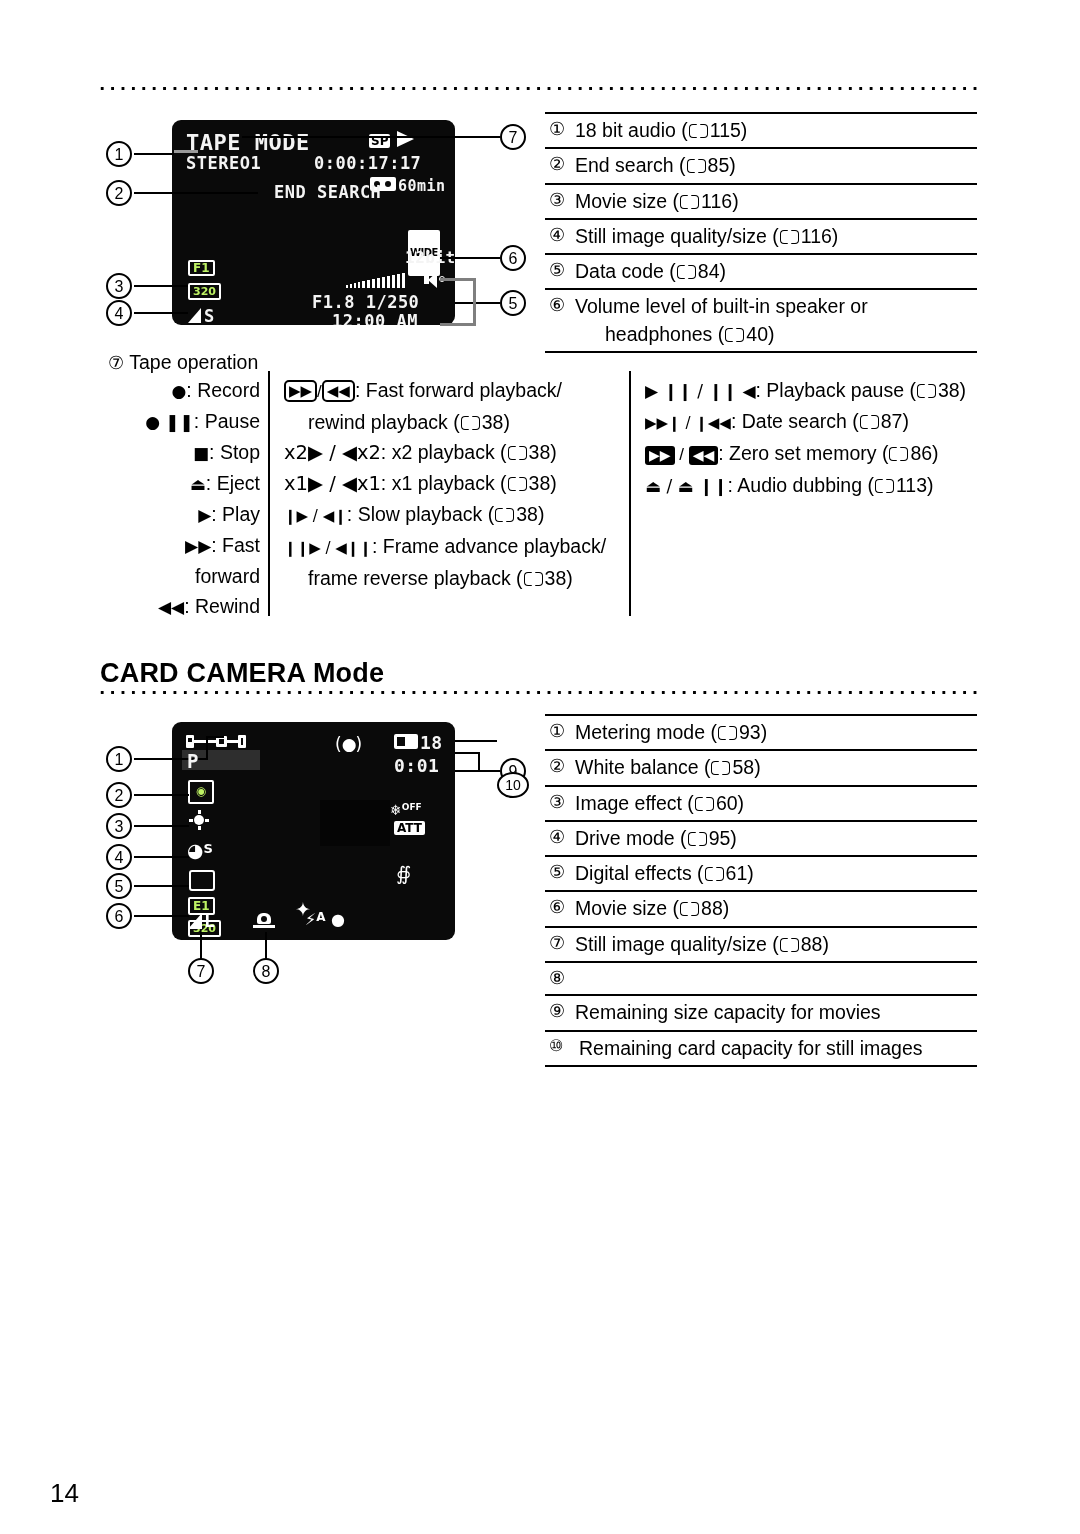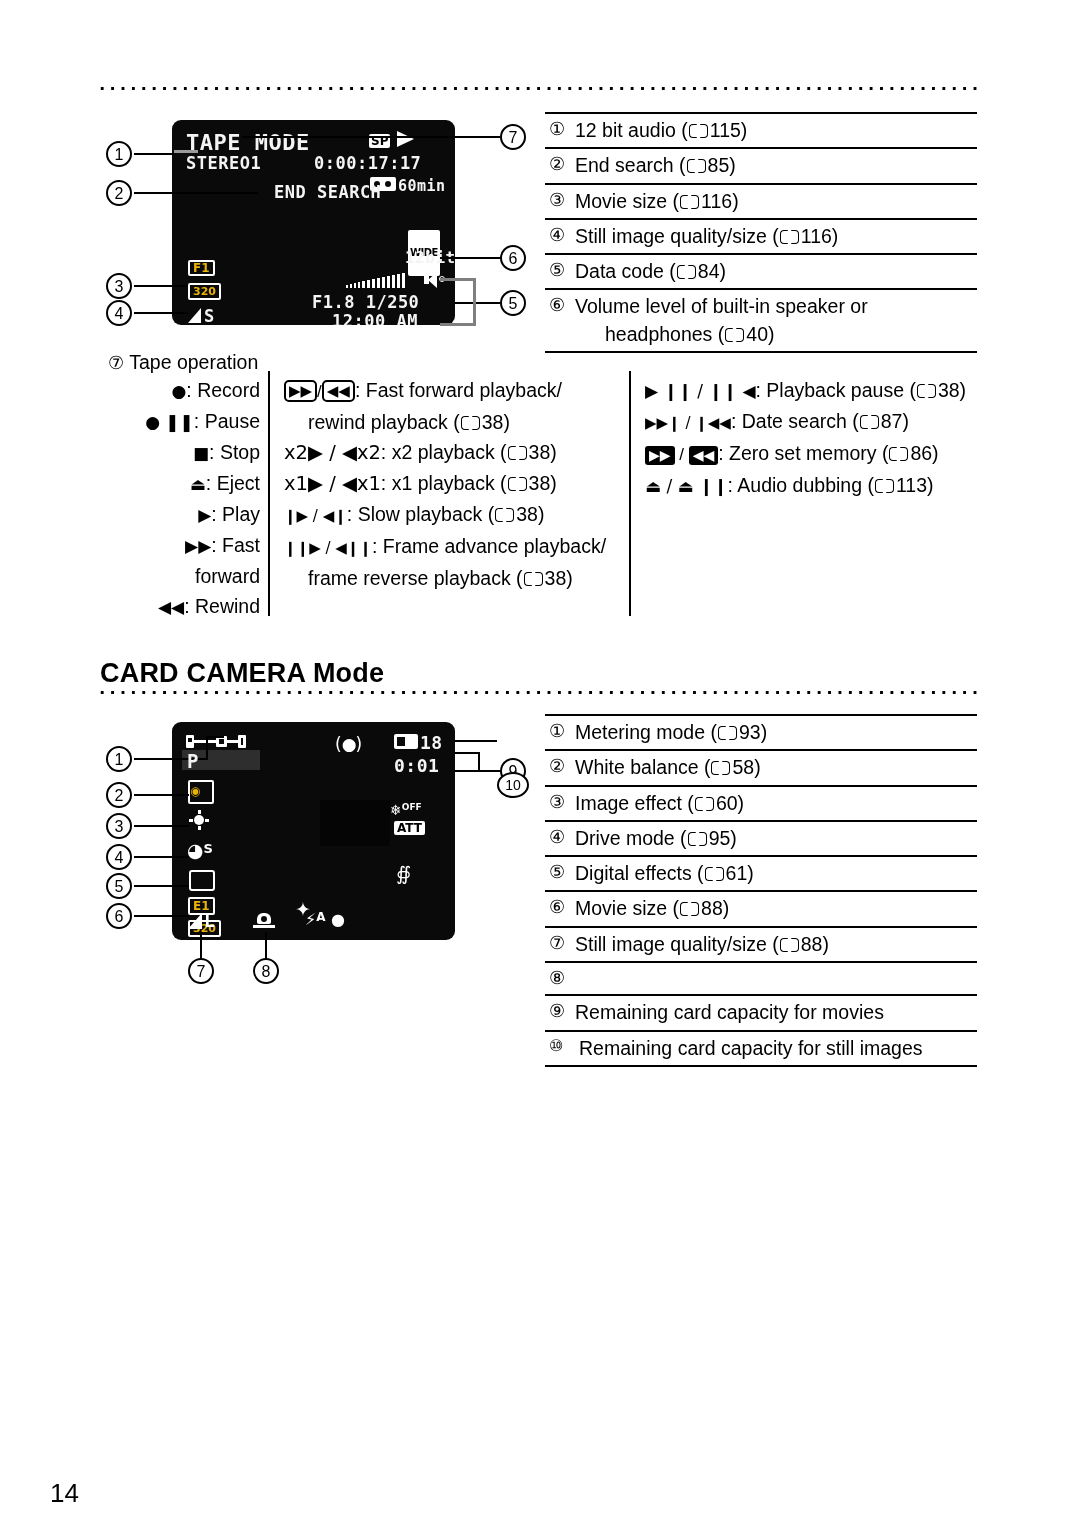--- a/index.html
+++ b/index.html
@@ -65,24 +65,24 @@
     font-family: "DejaVu Sans", sans-serif;
     font-weight: bold;
     text-align: center;
     border-radius: 2px;
     line-height: 1;
   }
   
   .obox {
     display: inline-block;
     border: 2px solid #ffffff;
-    color: #eab308;
+    color: #bef264;
     font-family: "DejaVu Sans", sans-serif;
     font-weight: bold;
-    text-align: left;
+    text-align: center;
     line-height: 1;
     border-radius: 2px;
   }
 
   
   .cnum {
     position: absolute;
     width: 26px; height: 26px;
     border: 2px solid #000;
     border-radius: 50%;
@@ -281,21 +281,21 @@
 
   <div class="cnum" style="left:500px; top:245px;">6</div>
   <div class="lead" style="left:440px; top:257px; width:60px;"></div>
 
   <div class="cnum" style="left:500px; top:124px;">7</div>
   <div class="lead" style="left:242px; top:136px; width:258px;"></div>
 
   <div class="legend" style="left:545px; top:112px; width:432px;">
     <div class="row">
       <span class="num">①</span>
-      <span class="txt"><span>12 bit audio (</span><span class="book"></span><span>115</span>)</span>
+      <span class="txt"><span>18 bit audio (</span><span class="book"></span><span>115</span>)</span>
     </div>
     <div class="row">
       <span class="num">②</span>
       <span class="txt"><span>End search (</span><span class="book"></span><span>85</span>)</span>
     </div>
     <div class="row">
       <span class="num">③</span>
       <span class="txt"><span>Movie size (</span><span class="book"></span><span>116</span>)</span>
     </div>
     <div class="row">
@@ -480,21 +480,21 @@
     </div>
     <div class="row">
       <span class="num">⑦</span>
       <span class="txt"><span>Still image quality/size (</span><span class="book"></span><span>88</span>)</span>
     </div>
     <div class="row">
       <span class="num">⑧</span>
     </div>
     <div class="row">
       <span class="num">⑨</span>
-      <span class="txt">Remaining card capacity for movies</span>
+      <span class="txt">Remaining size capacity for movies</span>
     </div>
     <div class="row last">
       <span class="num wide">⑩</span>
       <span class="txt">Remaining card capacity for still images</span>
     </div>
   </div>
 
   <div class="page-num" style="left:50px; top:1478px;">14</div>
 
 </div>

